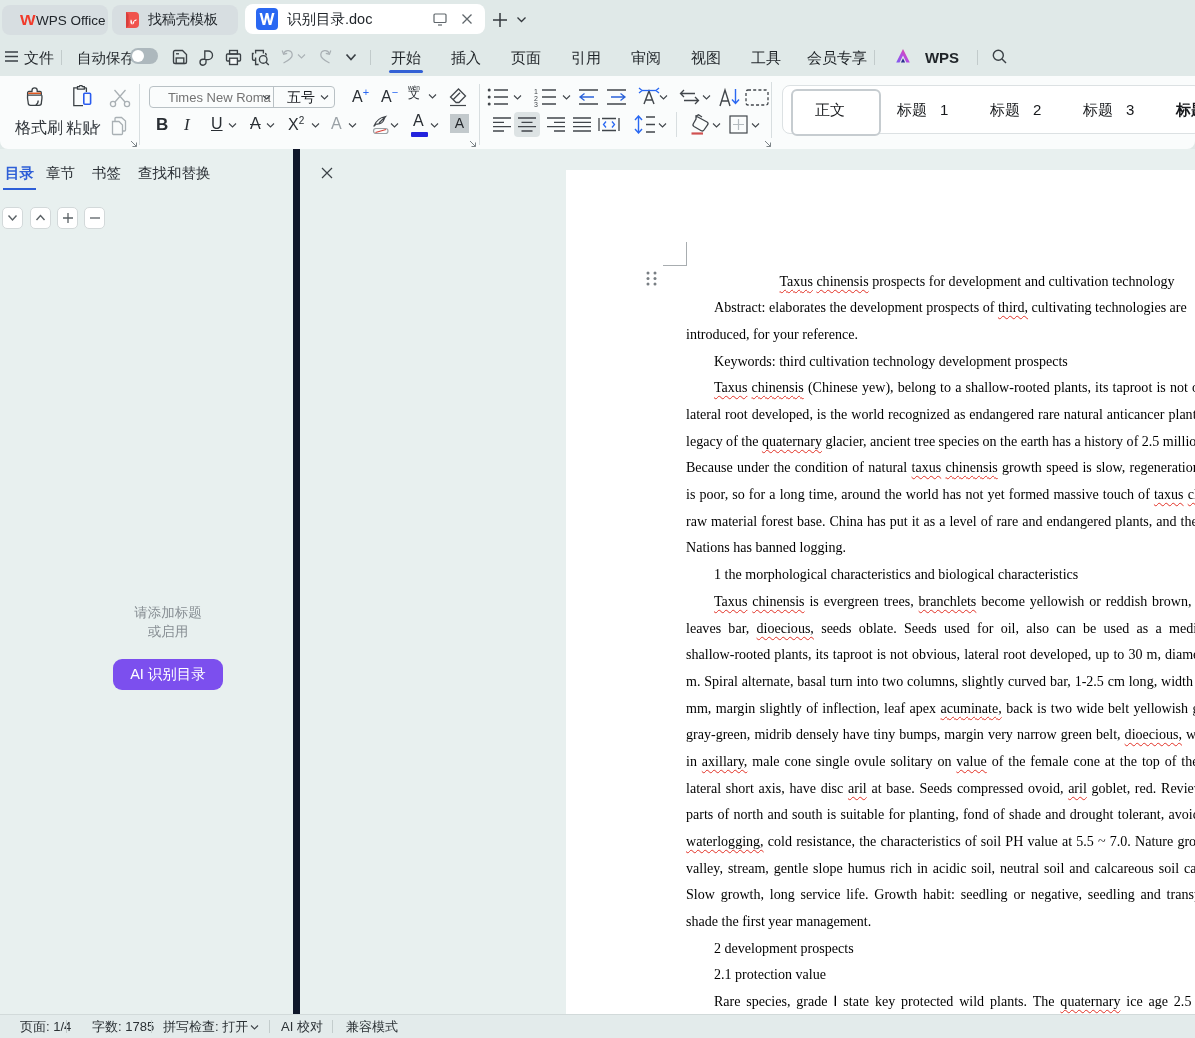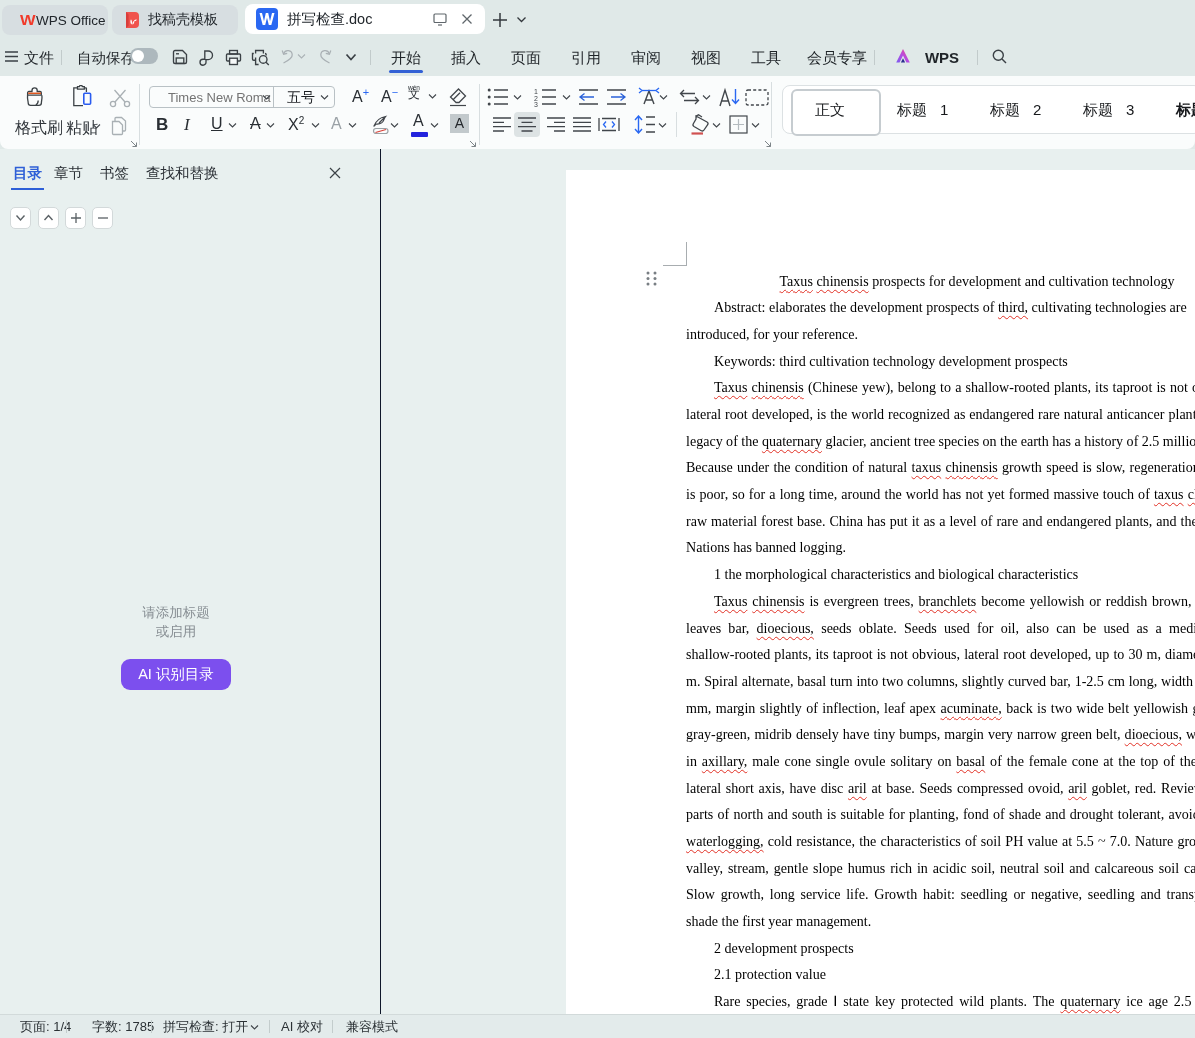--- a/index.html
+++ b/index.html
@@ -7,21 +7,21 @@
 .tabbar{position:absolute;left:0;top:0;width:1195px;height:40px;background:#e0e9e8}
 .tab{position:absolute;top:5px;height:30px;border-radius:8px;display:flex;align-items:center;font-size:14px;color:#21262b;white-space:nowrap}
 .tab.gray{background:#d7dee1}
 .tab.active{background:#fff;top:4px;height:30px}
 .menubar{position:absolute;left:0;top:40px;width:1195px;height:36px;background:#e0e9e8}
 .mi{position:absolute;top:0;height:36px;line-height:36px;font-size:15px;color:#1f2428;text-align:center}
 .ribbon{position:absolute;left:0;top:76px;width:1195px;height:73px;background:#fafcfc;border-radius:0 0 8px 8px}
 .rlabel{position:absolute;font-size:16px;color:#31363b}
 .vdiv{position:absolute;width:1px;background:#d8dee0}
 .main{position:absolute;left:0;top:149px;width:1195px;height:865px;background:#e8f0ef}
-.sidebar{position:absolute;left:8px;top:0;width:373px;height:865px;border-right:1px solid #0f172a}
+.sidebar{position:absolute;left:0;top:0;width:300px;height:865px;border-right:7px solid #0f172a}
 .stab{position:absolute;top:8px;height:32px;line-height:32px;font-size:14.5px;color:#2b3036}
 .canvas{position:absolute;left:351px;top:0;width:844px;height:865px;overflow:hidden}
 .page{position:absolute;left:215px;top:21px;width:822px;height:1200px;background:#fff}
 .doc{position:absolute;left:120px;top:97.6px;width:554px;font-family:"Liberation Serif",serif;font-size:14.05px;color:#000}
 .ln{position:relative;height:26.7px;line-height:26.7px;white-space:nowrap}
 .sp{text-decoration:underline;text-decoration-style:wavy;text-decoration-color:#e23126;text-decoration-thickness:1px;text-underline-offset:2.5px;text-decoration-skip-ink:none}
 .statusbar{position:absolute;left:0;top:1014px;width:1195px;height:24px;background:#e3ebeb;border-top:1px solid #d2dada}
 .sbi{position:absolute;top:0;height:23px;line-height:23px;font-size:13px;color:#2b3135}
 .mic{position:absolute;top:9px}
 .navbtn{position:absolute;top:58px;width:21px;height:22px;background:#fff;border:1px solid #d3d9da;border-radius:5px;display:flex;align-items:center;justify-content:center}
@@ -44,21 +44,21 @@
         <path d="M9.4 12.6 c-.1-1.8 .6-3.1 2-4 .1 1.2-.1 2-.6 2.8-.4 .7-.9 1-1.4 1.2z" fill="#fff"></path>
         <path d="M11 8.6 c.6-.9 1.6-1.3 2.8-1.2-.3 1-1 1.6-2.3 1.8z" fill="#fff"></path>
       </svg>
     <span style="margin-left:9px;font-size:14px">找稿壳模板</span>
   </div>
   <div class="tab active" style="left:245px;width:240px">
     <svg style="margin-left:11px" width="22" height="22" viewBox="0 0 22 22">
         <rect width="22" height="22" rx="4" fill="#2a68f2"></rect>
         <path d="M3.5 5 L6.7 17 L9.2 17 L11 9.8 L12.8 17 L15.3 17 L18.5 5 L16 5 L14 13.2 L12.2 5 L9.8 5 L8 13.2 L6 5 Z" fill="#fff"></path>
       </svg>
-    <span style="margin-left:9px;font-size:14.5px">拼写检查.doc</span>
+    <span style="margin-left:9px;font-size:14.5px">识别目录.doc</span>
     <svg style="position:absolute;left:187px" width="16" height="16" viewBox="0 0 16 16" fill="none" stroke="#5f666b" stroke-width="1.2">
         <rect x="2" y="3" width="12" height="8.5" rx="1"></rect>
         <path d="M6 14 h4"></path>
       </svg>
     <svg style="position:absolute;left:215px" width="14" height="14" viewBox="0 0 14 14" stroke="#5f666b" stroke-width="1.3">
         <path d="M2.5 2.5 L11.5 11.5 M11.5 2.5 L2.5 11.5"></path>
       </svg>
   </div>
   <svg style="position:absolute;left:491px;top:11px" width="18" height="18" viewBox="0 0 18 18" stroke="#33383d" stroke-width="1.5">
       <path d="M9 2 V16 M2 9 H16"></path>
@@ -369,21 +369,21 @@
 <div class="ln" style="word-spacing:0.594px;">is poor, so for a long time, around the world has not yet formed massive touch of <span class="sp">taxus</span> <span class="sp">chinensis</span></div>
 <div class="ln" style="word-spacing:0.483px;">raw material forest base. China has put it as a level of rare and endangered plants, and the United</div>
 <div class="ln" style="">Nations has banned logging.</div>
 <div class="ln" style="text-indent:28px;">1 the morphological characteristics and biological characteristics</div>
 <div class="ln" style="text-indent:28px;word-spacing:1.370px;"><span class="sp">Taxus</span> <span class="sp">chinensis</span> is evergreen trees, <span class="sp">branchlets</span> become yellowish or reddish brown, autumn</div>
 <div class="ln" style="word-spacing:3.761px;">leaves bar, <span class="sp">dioecious,</span> seeds oblate. Seeds used for oil, also can be used as a medicinal. Is</div>
 <div class="ln" style="word-spacing:0.551px;">shallow-rooted plants, its taproot is not obvious, lateral root developed, up to 30 m, diameter 1</div>
 <div class="ln" style="word-spacing:0.307px;">m. Spiral alternate, basal turn into two columns, slightly curved bar, 1-2.5 cm long, width 2-2.5</div>
 <div class="ln" style="word-spacing:0.893px;">mm, margin slightly of inflection, leaf apex <span class="sp">acuminate,</span> back is two wide belt yellowish green or</div>
 <div class="ln" style="word-spacing:0.534px;">gray-green, midrib densely have tiny bumps, margin very narrow green belt, <span class="sp">dioecious,</span> with cone</div>
-<div class="ln" style="word-spacing:1.380px;">in <span class="sp">axillary,</span> male cone single ovule solitary on <span class="sp">basal</span> of the female cone at the top of the bract of</div>
+<div class="ln" style="word-spacing:1.380px;">in <span class="sp">axillary,</span> male cone single ovule solitary on <span class="sp">value</span> of the female cone at the top of the bract of</div>
 <div class="ln" style="word-spacing:1.190px;">lateral short axis, have disc <span class="sp">aril</span> at base. Seeds compressed ovoid, <span class="sp">aril</span> goblet, red. Review the</div>
 <div class="ln" style="word-spacing:0.773px;">parts of north and south is suitable for planting, fond of shade and drought tolerant, avoid</div>
 <div class="ln" style="word-spacing:0.647px;"><span class="sp">waterlogging,</span> cold resistance, the characteristics of soil PH value at 5.5 ~ 7.0. Nature grows in</div>
 <div class="ln" style="word-spacing:1.453px;">valley, stream, gentle slope humus rich in acidic soil, neutral soil and calcareous soil can grow.</div>
 <div class="ln" style="word-spacing:2.308px;">Slow growth, long service life. Growth habit: seedling or negative, seedling and transplanting</div>
 <div class="ln" style="">shade the first year management.</div>
 <div class="ln" style="text-indent:28px;">2 development prospects</div>
 <div class="ln" style="text-indent:28px;">2.1 protection value</div>
 <div class="ln" style="text-indent:28px;word-spacing:2.340px;">Rare species, grade Ⅰ  state key protected wild plants. The <span class="sp">quaternary</span> ice age 2.5 million</div>
 </div>

